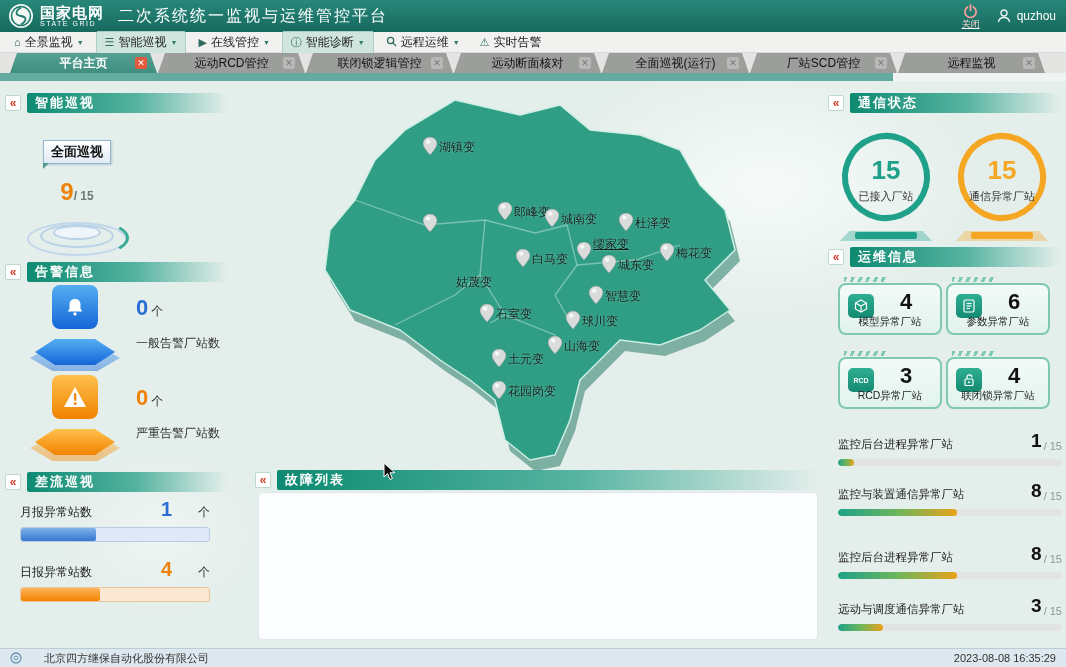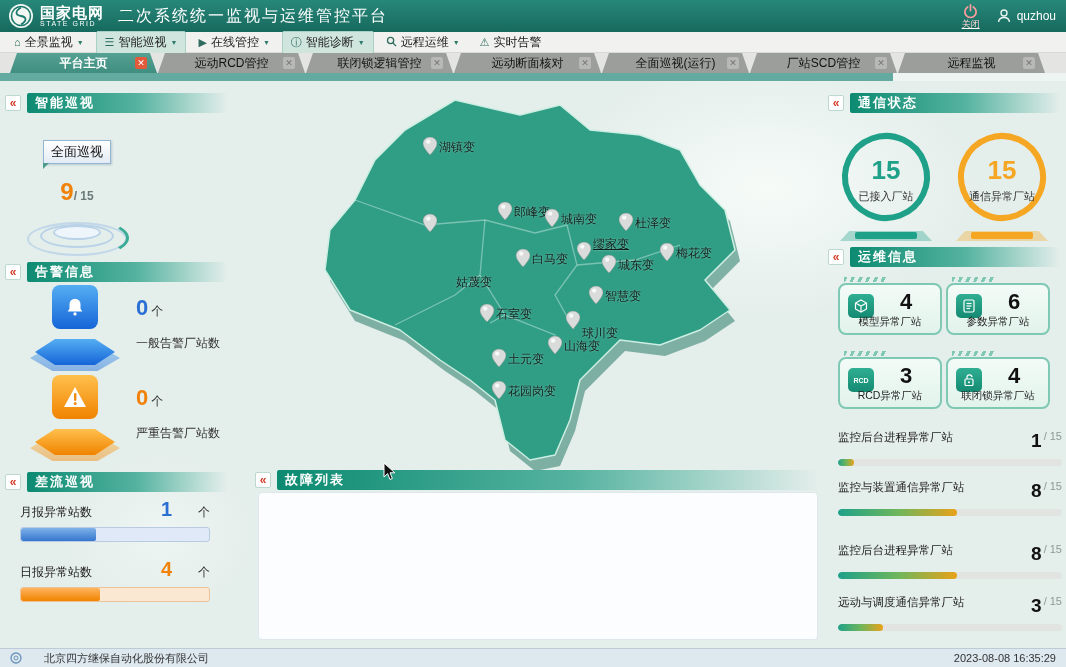--- a/index.html
+++ b/index.html
@@ -49,21 +49,21 @@
   
   .band { position:absolute; height:20px; display:flex; align-items:center; }
   .band .chev { width:16px; height:16px; background:#fff; border:1px solid #bcd8d0; border-radius:2px;
     color:#d43c2a; font-weight:bold; font-size:12px; line-height:14px; text-align:center; margin-right:6px; flex:none; }
   .band .bar { flex:1; height:20px; display:flex; align-items:center; padding-left:8px;
     background:linear-gradient(90deg,#0c8a71 0%, #55b3a0 55%, rgba(230,242,238,0) 100%); border-radius:2px; }
   .band .bar span { color:#fff; font-size:13px; font-weight:bold; letter-spacing:2px; }
 
   
   .si-col { position:absolute; top:140px; width:110px; text-align:center; }
-  .si-tag { display:inline-block; position:relative; min-width:68px; padding:2px 6px; font-size:13px; font-weight:normal; color:#111;
+  .si-tag { display:inline-block; position:relative; min-width:68px; padding:2px 6px; font-size:13px; font-weight:bold; color:#111;
     background:linear-gradient(#ffffff,#e2ebf4); border:1px solid #93b6d2; box-shadow:1px 1px 2px rgba(60,90,120,.25); }
   .si-tag::before { content:""; position:absolute; left:-1px; bottom:-6px; border-style:solid; border-width:6px 6px 0 0; border-color:#4f9c8c transparent transparent transparent; }
   .si-num-row { margin-top:14px; font-weight:bold; }
   .si-num { font-size:24px; color:#f0820a; }
   .si-total { font-size:12px; color:#6a7a78; }
   .ellipses { position:relative; height:52px; margin-top:2px; }
   .ellipses .e { position:absolute; left:50%; transform:translateX(-50%); border:2px solid #b9d2e8; border-radius:50%; }
   .e1 { width:100px; height:34px; top:14px; opacity:.8; }
   .e2 { width:74px; height:24px; top:16px; border-color:#a6c6e2; }
   .e3 { width:48px; height:15px; top:17px; border-color:#cfe0f0; background:#eef5fb; }
@@ -128,21 +128,21 @@
   .ops-card::before { content:""; position:absolute; left:4px; top:-8px; width:44px; height:5px;
     background:repeating-linear-gradient(115deg,#7fc8b4 0 3px, transparent 3px 7px); }
   .ops-icon { position:absolute; left:8px; top:9px; width:26px; height:24px; border-radius:5px;
     background:linear-gradient(#2fae92,#148a72); display:flex; align-items:center; justify-content:center;
     color:#fff; font-size:7px; font-weight:bold; }
   .ops-val { position:absolute; left:38px; right:6px; top:4px; text-align:center; font-size:22px; font-weight:bold; color:#111; }
   .ops-lbl { position:absolute; left:0; right:0; bottom:4px; text-align:center; font-size:10.5px; color:#222; }
 
   
   .pr-row { position:absolute; left:838px; width:224px; }
-  .pr-top { display:flex; align-items:flex-start; }
+  .pr-top { display:flex; align-items:flex-end; }
   .pr-label { font-size:11.5px; color:#222; }
   .pr-val { font-size:19px; font-weight:bold; color:#111; margin-left:auto; }
   .pr-total { font-size:11px; color:#8a9a96; margin-left:2px; }
   .pr-bar { margin-top:7px; width:224px; height:7px; border-radius:4px; background:#e2e4e2; overflow:hidden; }
   .pr-fill { height:100%; border-radius:4px; background:linear-gradient(90deg,#1fa189,#6db65c,#e8a21a); }
 
   
   .footer { position:absolute; left:0; bottom:0; width:1066px; height:19px; background:#dde8ef;
     border-top:1px solid #bccbd6; display:flex; align-items:center; font-size:11px; color:#333; padding:0 10px; }
   .footer .co { display:flex; align-items:center; gap:22px; }
@@ -384,21 +384,21 @@
           <circle cx="5.2" cy="4.6" r="2.2" fill="#f7f9f8"></circle>
         </svg></div><span class="pin-label" style="left: 432px; top: 176px;">梅花变</span><div class="pin" style="left: 361px; top: 219px;"><svg width="14" height="18" viewBox="0 0 14 18">
           <path d="M7 0 C3.1 0 0 3 0 6.6 C0 11 7 18 7 18 C7 18 14 11 14 6.6 C14 3 10.9 0 7 0 Z" fill="#d9dcdb" stroke="#8f9693" stroke-width="0.6"></path>
           <circle cx="5.2" cy="4.6" r="2.2" fill="#f7f9f8"></circle>
         </svg></div><span class="pin-label" style="left: 361px; top: 219px;">智慧变</span><div class="pin" style="left: 252px; top: 237px;"><svg width="14" height="18" viewBox="0 0 14 18">
           <path d="M7 0 C3.1 0 0 3 0 6.6 C0 11 7 18 7 18 C7 18 14 11 14 6.6 C14 3 10.9 0 7 0 Z" fill="#d9dcdb" stroke="#8f9693" stroke-width="0.6"></path>
           <circle cx="5.2" cy="4.6" r="2.2" fill="#f7f9f8"></circle>
         </svg></div><span class="pin-label" style="left: 252px; top: 237px;">石室变</span><div class="pin" style="left: 338px; top: 244px;"><svg width="14" height="18" viewBox="0 0 14 18">
           <path d="M7 0 C3.1 0 0 3 0 6.6 C0 11 7 18 7 18 C7 18 14 11 14 6.6 C14 3 10.9 0 7 0 Z" fill="#d9dcdb" stroke="#8f9693" stroke-width="0.6"></path>
           <circle cx="5.2" cy="4.6" r="2.2" fill="#f7f9f8"></circle>
-        </svg></div><span class="pin-label" style="left: 338px; top: 256px; text-align: center;">球川变</span><div class="pin" style="left: 320px; top: 269px;"><svg width="14" height="18" viewBox="0 0 14 18">
+        </svg></div><span class="pin-label" style="left: 338px; top: 244px; text-align: center;">球川变</span><div class="pin" style="left: 320px; top: 269px;"><svg width="14" height="18" viewBox="0 0 14 18">
           <path d="M7 0 C3.1 0 0 3 0 6.6 C0 11 7 18 7 18 C7 18 14 11 14 6.6 C14 3 10.9 0 7 0 Z" fill="#d9dcdb" stroke="#8f9693" stroke-width="0.6"></path>
           <circle cx="5.2" cy="4.6" r="2.2" fill="#f7f9f8"></circle>
         </svg></div><span class="pin-label" style="left: 320px; top: 269px;">山海变</span><div class="pin" style="left: 264px; top: 282px;"><svg width="14" height="18" viewBox="0 0 14 18">
           <path d="M7 0 C3.1 0 0 3 0 6.6 C0 11 7 18 7 18 C7 18 14 11 14 6.6 C14 3 10.9 0 7 0 Z" fill="#d9dcdb" stroke="#8f9693" stroke-width="0.6"></path>
           <circle cx="5.2" cy="4.6" r="2.2" fill="#f7f9f8"></circle>
         </svg></div><span class="pin-label" style="left: 264px; top: 282px;">土元变</span><div class="pin" style="left: 264px; top: 314px;"><svg width="14" height="18" viewBox="0 0 14 18">
           <path d="M7 0 C3.1 0 0 3 0 6.6 C0 11 7 18 7 18 C7 18 14 11 14 6.6 C14 3 10.9 0 7 0 Z" fill="#d9dcdb" stroke="#8f9693" stroke-width="0.6"></path>
           <circle cx="5.2" cy="4.6" r="2.2" fill="#f7f9f8"></circle>
         </svg></div><span class="pin-label" style="left: 264px; top: 314px;">花园岗变</span></div>
 

